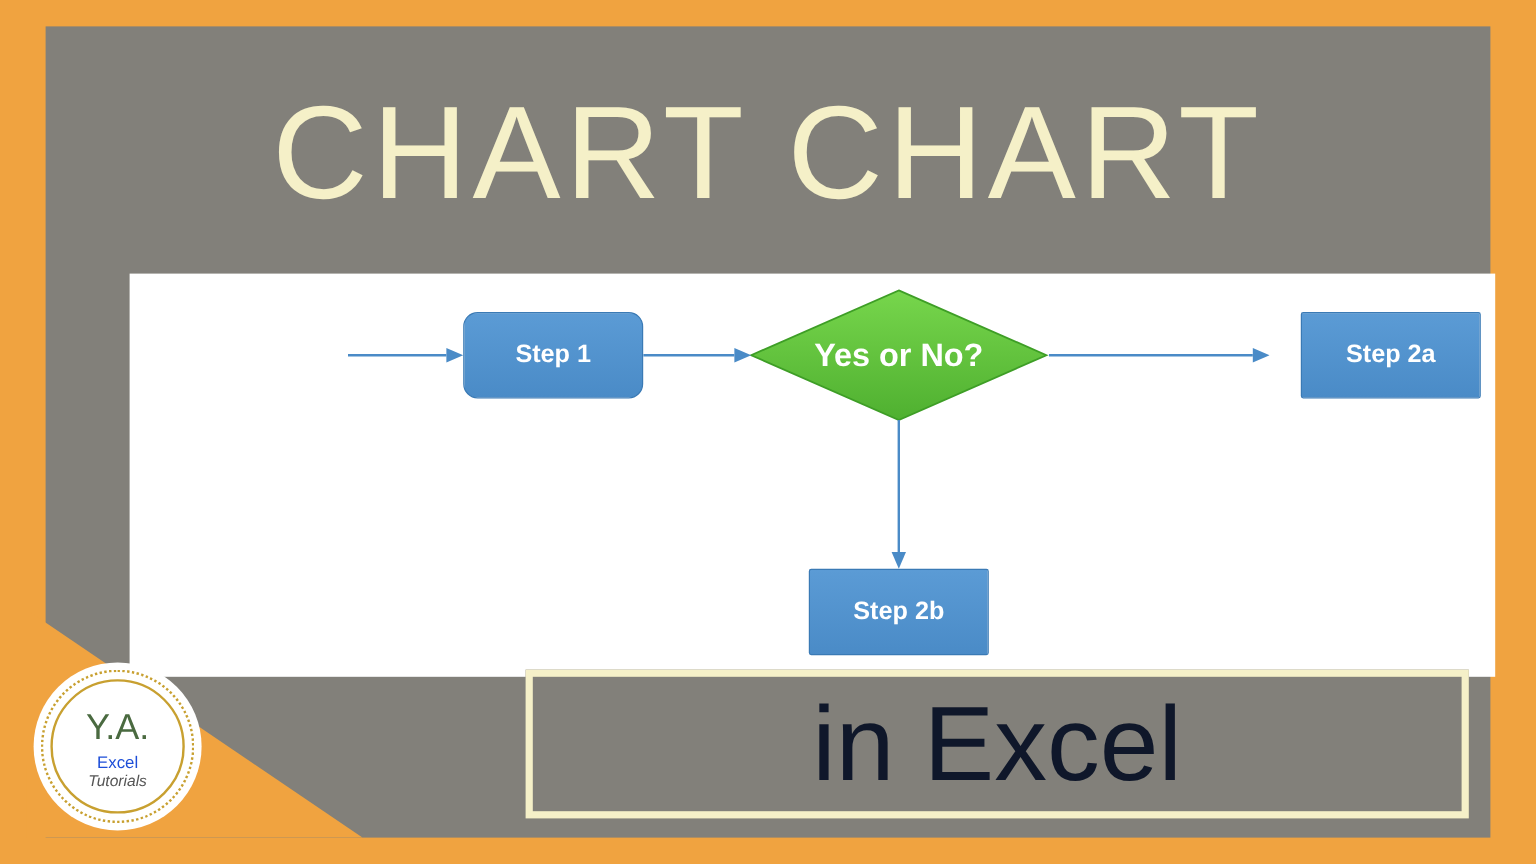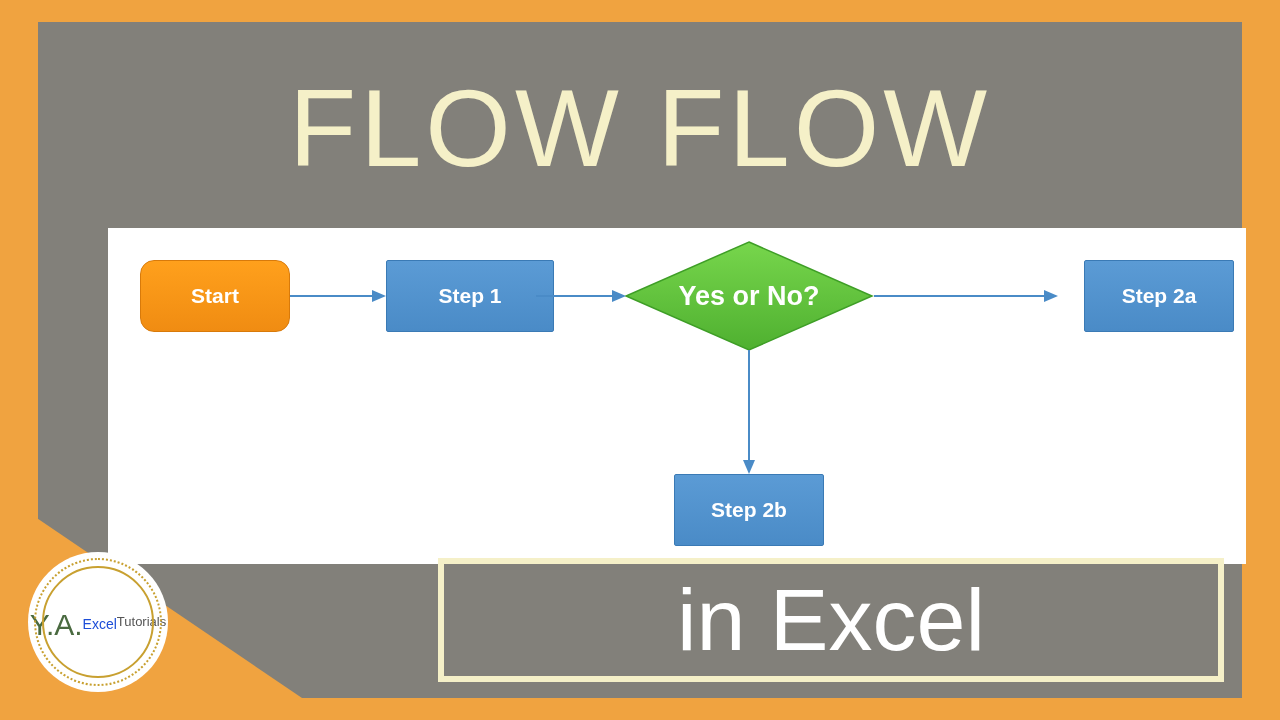--- a/index.html
+++ b/index.html
@@ -57,22 +57,23 @@
     border-radius: 14px;
   }
   .node-process {
     background: linear-gradient(to bottom, #5b9bd5, #4a8bc7);
     border: 1px solid #3a7ab5;
     border-radius: 2px;
   }
   .node-step1 {
     left: 278px;
     top: 32px;
-    width: 168px;
-    height: 72px;
+    width: 150px;
+    height: 72px;
+    border-radius: 12px;
   }
   .node-step2a {
     left: 976px;
     top: 32px;
     width: 150px;
     height: 72px;
   }
   .node-step2b {
     left: 566px;
     top: 246px;
@@ -110,42 +111,42 @@
     width: 786px;
     height: 124px;
     background: #82807a;
     border: 6px solid #f5f0c8;
     display: flex;
     align-items: center;
     justify-content: center;
   }
   .subtitle-text {
     font-size: 88px;
-    color: #ffffff;
+    color: #0f172a;
     font-weight: 300;
   }
   .corner-triangle {
     position: absolute;
     left: 22px;
     bottom: 22px;
     width: 0;
     height: 0;
     border-left: 280px solid #f0a340;
     border-top: 190px solid transparent;
   }
   .logo-badge {
     position: absolute;
     left: 28px;
     bottom: 28px;
     width: 140px;
     height: 140px;
     border-radius: 50%;
     background: #ffffff;
     display: flex;
-    flex-direction: row;
+    flex-direction: column;
     align-items: center;
     justify-content: center;
     text-align: center;
   }
   .logo-ring {
     position: absolute;
     inset: 6px;
     border-radius: 50%;
     border: 2px dotted #c8a030;
   }
@@ -165,33 +166,31 @@
   .logo-line1 {
     font-size: 14px;
     color: #1d4ed8;
     margin-top: 6px;
     line-height: 1.1;
   }
   .logo-line2 {
     font-size: 13px;
     color: #555;
     line-height: 1.1;
+    font-style: italic;
   }
 </style>
 </head>
 <body>
 
 <div class="inner-frame">
-  <div class="title">FLOW FLOW</div>
+  <div class="title">CHART CHART</div>
 
   <div class="flow-canvas">
 
-    <div class="node node-start">
-      <span>Start</span>
-    </div>
 
     <div class="node node-process node-step1">
       <span>Step 1</span>
     </div>
 
     <div class="node node-decision">
       <div class="diamond-shape">
         <svg viewBox="0 0 250 112" preserveAspectRatio="none">
           <polygon points="125,2 248,56 125,110 2,56" fill="url(#g1)" stroke="#3e9e26" stroke-width="1.5"></polygon>
           <defs>

